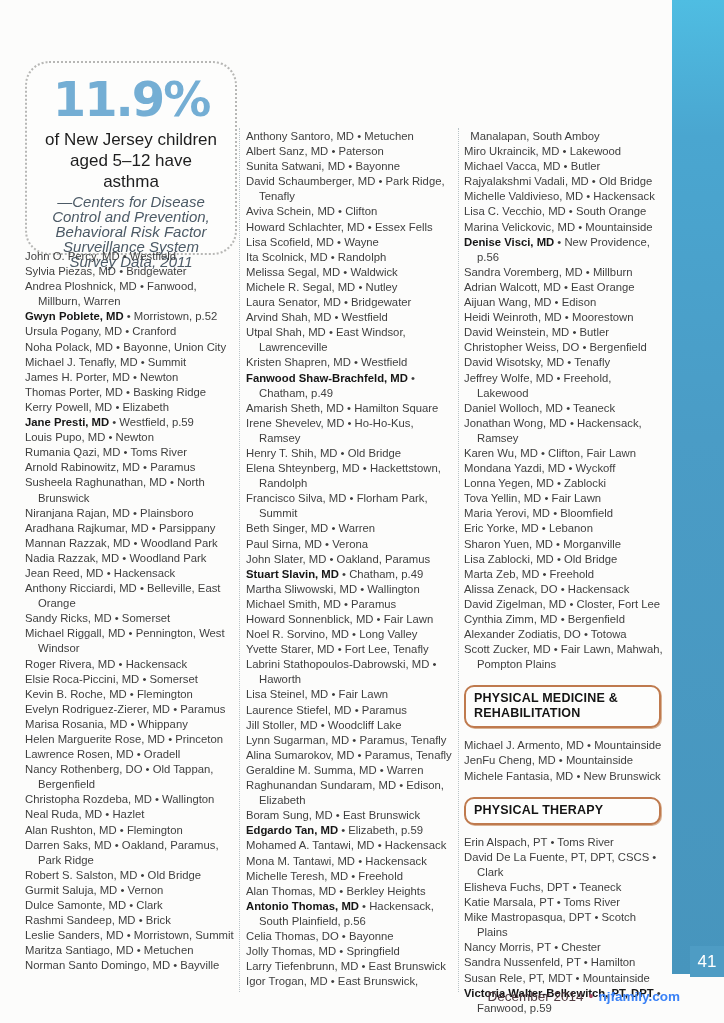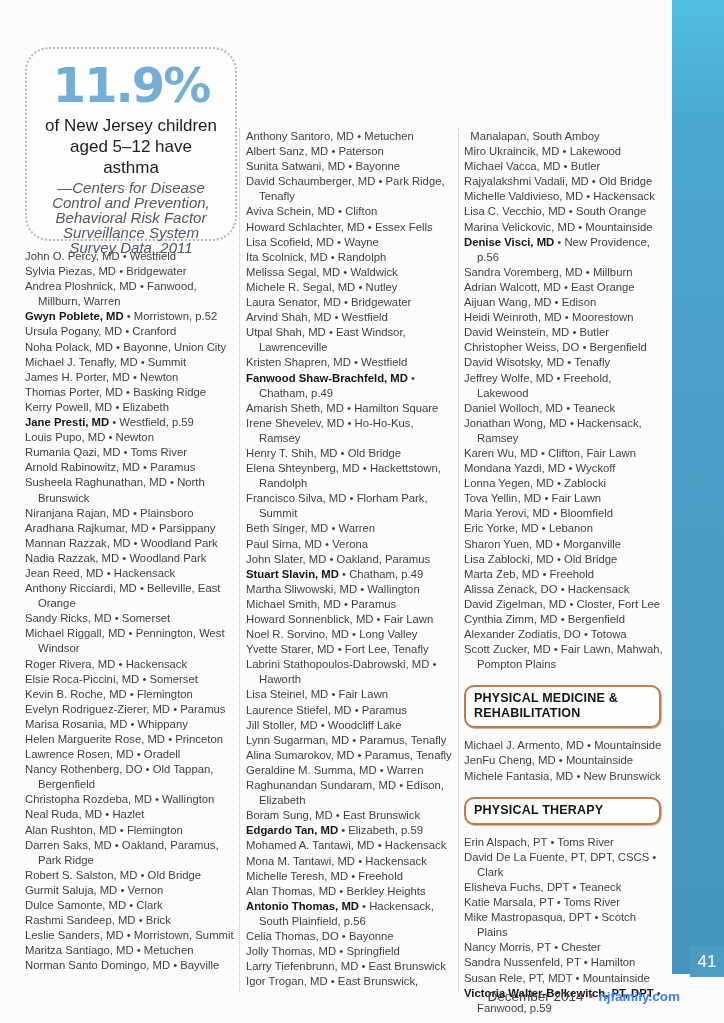--- a/index.html
+++ b/index.html
@@ -8,21 +8,21 @@
     font-family:"Liberation Sans",sans-serif;overflow:hidden;
     box-shadow:0 0 4px rgba(0,0,0,.25);
   }
   
   .edge-bar{
     position:absolute;left:672px;top:0;width:52px;height:974px;
     background:linear-gradient(180deg,#4fbde2 0%,#4aa6d0 14%,#4a9cc6 45%,#4795bd 100%);
   }
   
   .callout{
-    position:absolute;left:25px;top:47px;width:212px;height:194px;
+    position:absolute;left:25px;top:61px;width:212px;height:194px;
     border:2px dotted #b7b7b5;border-radius:24px;background:#fdfdfc;
     text-align:center;box-sizing:border-box;padding:10px 10px 0;
   }
   .callout .stat{
     font-family:"DejaVu Sans",sans-serif;font-weight:700;
     font-size:48px;line-height:52px;color:#74aed4;letter-spacing:-2px;
   }
   .callout .stat-text{
     margin-top:4px;font-size:17px;line-height:21px;font-weight:400;color:#1d1d1d;
     padding:0 8px;

